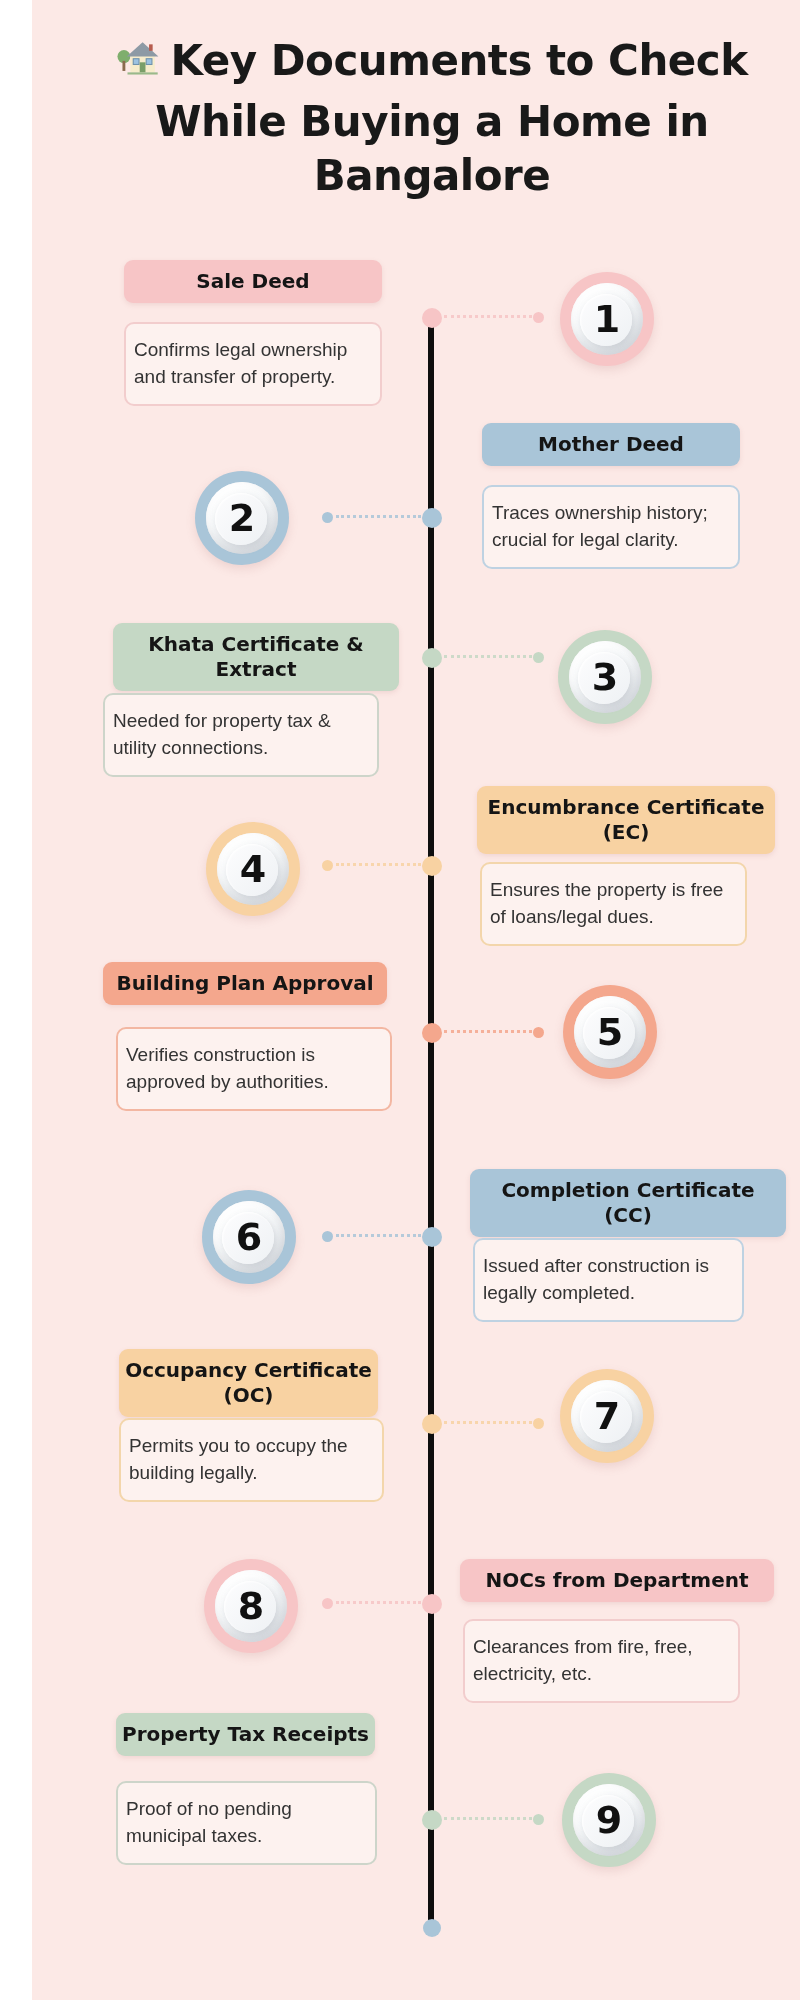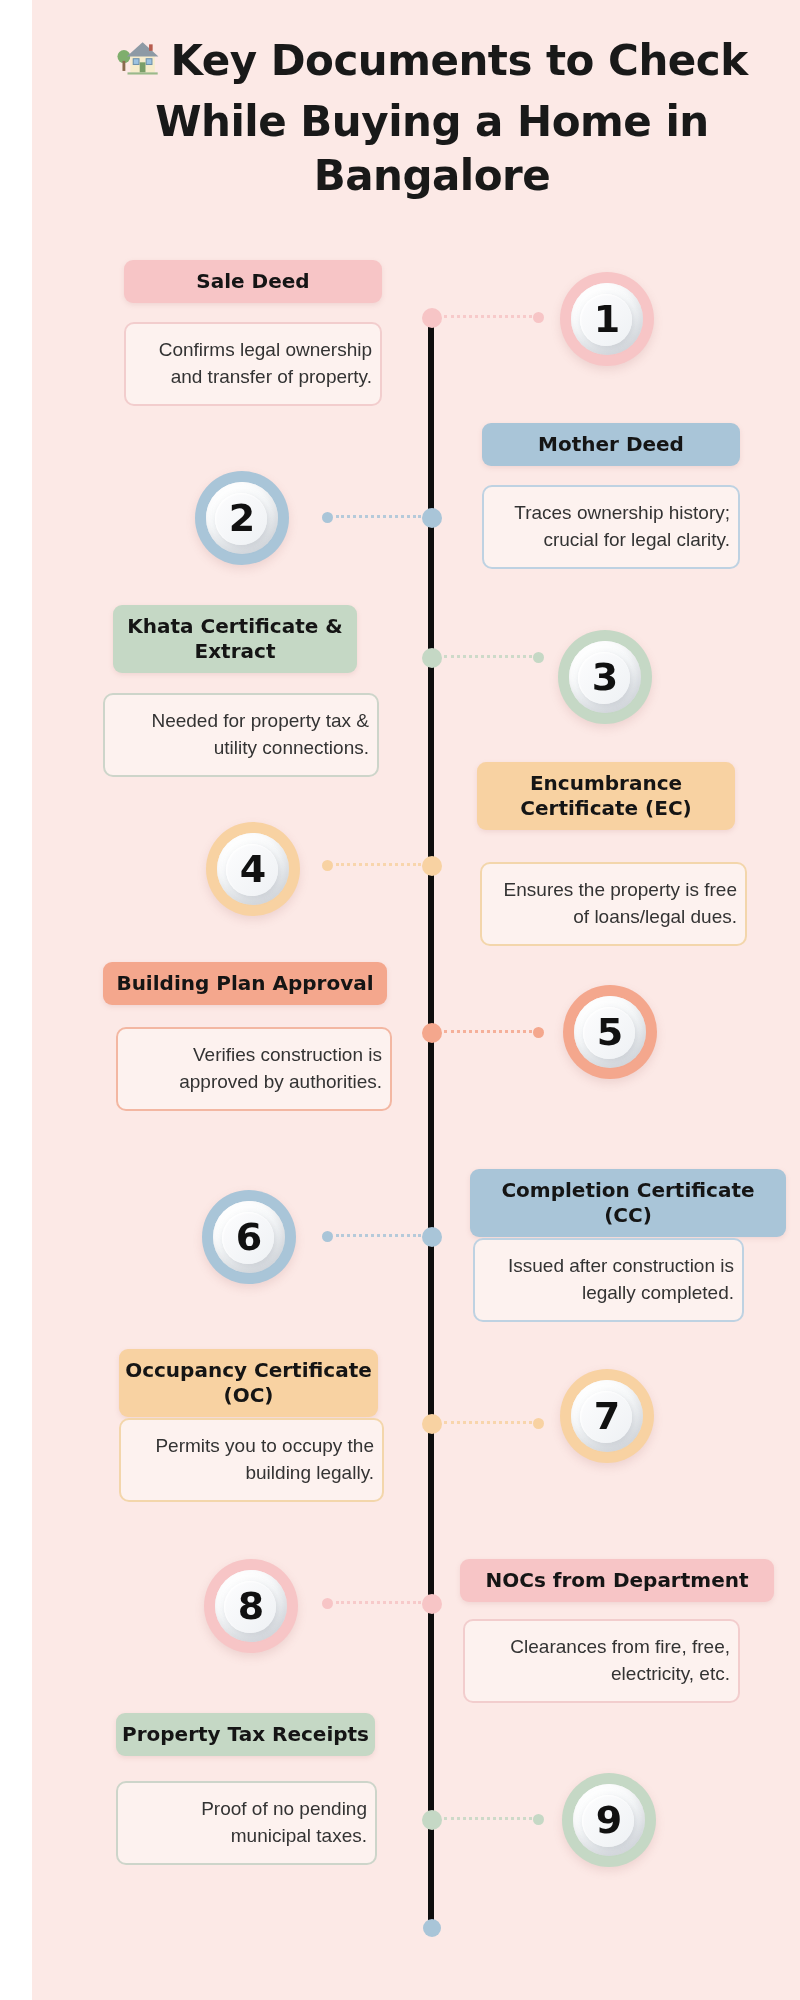--- a/index.html
+++ b/index.html
@@ -15,21 +15,21 @@
   
   .spine{position:absolute;left:396px;top:318px;width:6px;height:1610px;background:#0e0e0e;border-radius:3px;}
   .spine-end{position:absolute;left:391px;top:1919px;width:18px;height:18px;border-radius:50%;}
 
   
   .tl-item .label-box{position:absolute;background:var(--c);border-radius:9px;
       font-family:"DejaVu Sans","Liberation Sans",sans-serif;font-weight:bold;font-size:20px;
       line-height:1.25;color:#151515;text-align:center;padding:9px 6px;box-sizing:border-box;
       box-shadow:0 2px 5px rgba(190,130,130,0.18);}
   .tl-item .desc-box{position:absolute;background:#fdf2ef;border:2px solid var(--b);border-radius:10px;
-      font-size:19px;line-height:1.42;color:#333;text-align:right;padding:13px 8px;box-sizing:border-box;}
+      font-size:19px;line-height:1.42;color:#333;text-align:left;padding:13px 8px;box-sizing:border-box;}
   .tl-item .node{position:absolute;width:20px;height:20px;border-radius:50%;background:var(--c);z-index:3;}
   .tl-item .dots{position:absolute;height:0;border-top:3px dotted var(--c);opacity:0.85;}
   .tl-item .enddot{position:absolute;width:11px;height:11px;border-radius:50%;background:var(--c);}
   .tl-item .circle{position:absolute;width:94px;height:94px;border-radius:50%;background:var(--c);
       box-shadow:0 4px 10px rgba(170,110,110,0.18);}
   .tl-item .inner{position:absolute;left:11px;top:11px;width:72px;height:72px;border-radius:50%;
       background:radial-gradient(circle at 38% 30%,#ffffff 0%,#f7f9fa 45%,#e9edf0 78%,#dee3e7 100%);
       box-shadow:inset -3px -5px 8px rgba(140,145,155,0.25),inset 3px 5px 6px rgba(255,255,255,0.95);}
   .tl-item .inner::before{content:"";position:absolute;left:9px;top:11px;width:52px;height:52px;border-radius:50%;
       background:linear-gradient(135deg,#fdfdfe,#eef1f4);
@@ -46,26 +46,26 @@
   .i0 .label-box{left:92px;top:260px;width:258px}
   .i0 .desc-box{left:92px;top:322px;width:258px}
   .i0 .node{top:308px}.i0 .dots{top:315px}.i0 .enddot{top:312px}
   .i0 .circle{left:528px;top:272px}
 
   .i1 .label-box{left:450px;top:423px;width:258px}
   .i1 .desc-box{left:450px;top:485px;width:258px}
   .i1 .node{top:508px}.i1 .dots{top:515px}.i1 .enddot{top:512px}
   .i1 .circle{left:163px;top:471px}
 
-  .i2 .label-box{left:81px;top:605px;width:244px}
+  .i2 .label-box{left:81px;top:623px;width:286px}
   .i2 .desc-box{left:71px;top:693px;width:276px}
   .i2 .node{top:648px}.i2 .dots{top:655px}.i2 .enddot{top:652px}
   .i2 .circle{left:526px;top:630px}
 
-  .i3 .label-box{left:445px;top:762px;width:258px}
+  .i3 .label-box{left:445px;top:786px;width:298px}
   .i3 .desc-box{left:448px;top:862px;width:267px}
   .i3 .node{top:856px}.i3 .dots{top:863px}.i3 .enddot{top:860px}
   .i3 .circle{left:174px;top:822px}
 
   .i4 .label-box{left:71px;top:962px;width:284px}
   .i4 .desc-box{left:84px;top:1027px;width:276px}
   .i4 .node{top:1023px}.i4 .dots{top:1030px}.i4 .enddot{top:1027px}
   .i4 .circle{left:531px;top:985px}
 
   .i5 .label-box{left:438px;top:1169px;width:316px}

